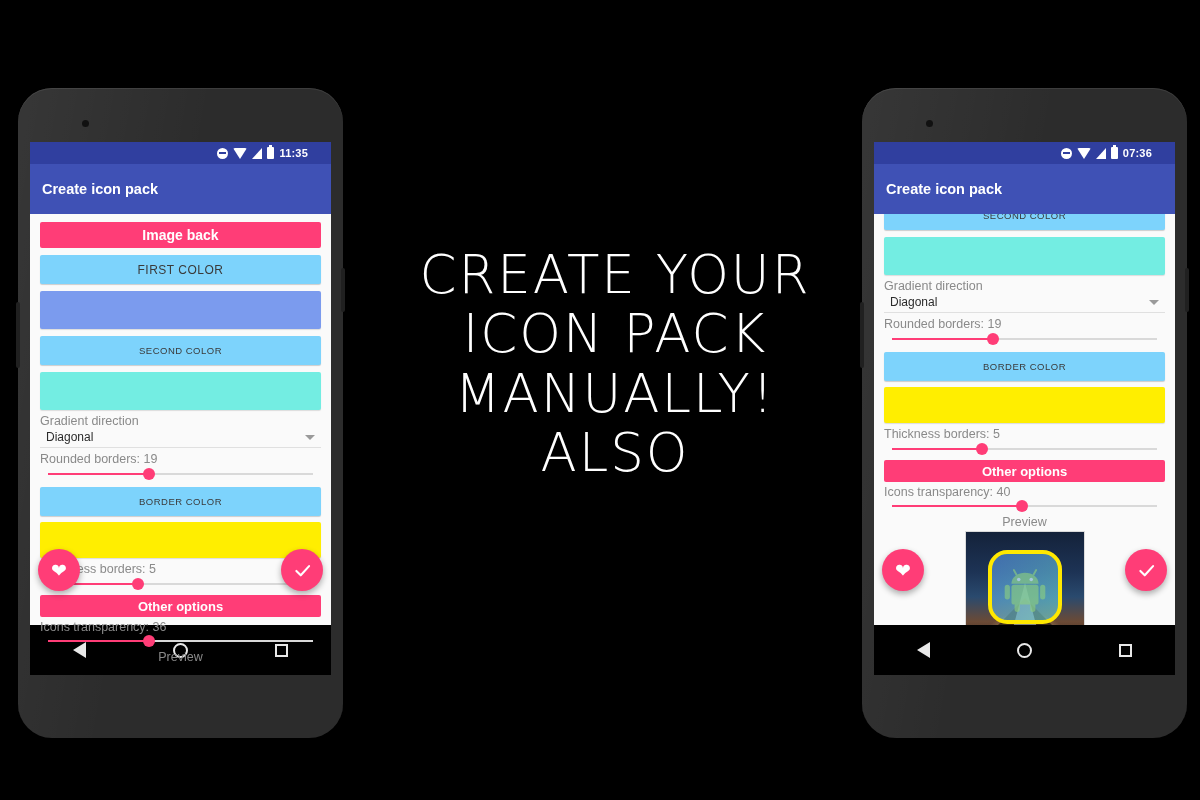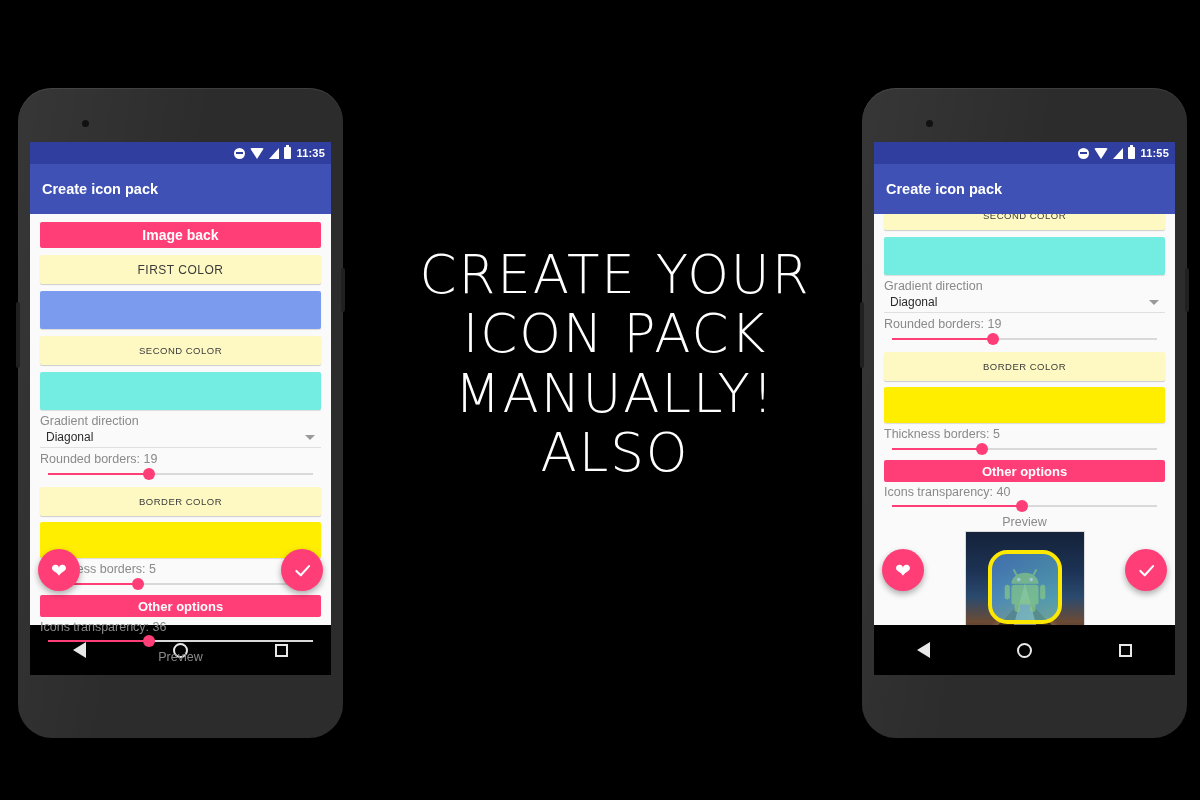--- a/index.html
+++ b/index.html
@@ -42,21 +42,21 @@
 
   .screen {
     position: absolute; overflow: hidden;
     background: #fafafa;
   }
 
   
   .statusbar {
     height: 22px; background: #303f9f;
     display: flex; align-items: center; justify-content: flex-end;
-    padding: 0 6px; gap: 5px; text-align: right;
+    padding: 0 23px; gap: 5px; text-align: right;
   }
   .sb-time { color:#fff; font-size:11px; font-weight:bold; letter-spacing:.2px; }
   .ic-dnd { width:11px; height:11px; border-radius:50%; background:#fff; position:relative; }
   .ic-dnd::after{content:"";position:absolute;left:2px;top:4.5px;width:7px;height:2px;background:#303f9f;}
   .ic-wifi { width:0;height:0;border-left:7px solid transparent;border-right:7px solid transparent;border-top:11px solid #fff;border-radius:2px;}
   .ic-signal{width:0;height:0;border-left:10px solid transparent;border-bottom:11px solid #fff;}
   .ic-batt{width:7px;height:12px;background:#fff;border-radius:1px;position:relative;}
   .ic-batt::before{content:"";position:absolute;top:-2px;left:2px;width:3px;height:2px;background:#fff;}
 
   .appbar {
@@ -73,21 +73,21 @@
   .nav-home{width:15px;height:15px;border:2px solid #e8e8e8;border-radius:50%;}
   .nav-rec{width:13px;height:13px;border:2px solid #e8e8e8;}
 
   
   .btn-pink {
     background:#ff3d77; color:#fff; font-weight:bold;
     text-align:center; border-radius:2px;
     display:flex;align-items:center;justify-content:center;
   }
   .btn-grey {
-    background:#fef9c3; color:#3a3a3a;
+    background:#7dd3fc; color:#3a3a3a;
     text-align:center; border-radius:2px;
     display:flex;align-items:center;justify-content:center;
     letter-spacing:.5px;
     box-shadow:0 1px 1px rgba(0,0,0,.18);
   }
   .swatch { border-radius:2px; box-shadow:0 1px 1px rgba(0,0,0,.12); }
   .label-muted { color:#8a8a8a; }
   .spinner-row { display:flex; align-items:center; justify-content:space-between; }
   .spinner-val { color:#2b2b2b; }
   .caret { width:0;height:0;border-left:5px solid transparent;border-right:5px solid transparent;border-top:5px solid #9a9a9a; }
@@ -258,21 +258,21 @@
     <div class="side-btn" style="left:-2px; top:214px; height:66px;"></div>
     <div class="side-btn" style="right:-2px; top:180px; height:44px;"></div>
 
     <div class="screen" style="left:12px; top:54px; width:301px; height:533px;">
 
       <div class="statusbar">
         <div class="ic-dnd"></div>
         <div class="ic-wifi"></div>
         <div class="ic-signal"></div>
         <div class="ic-batt"></div>
-        <div class="sb-time">11:55</div>
+        <div class="sb-time">07:36</div>
       </div>
 
       <div class="appbar" style="height:50px; padding-left:12px; font-size:14.5px;">
         <span>Create icon pack</span>
       </div>
 
       <div class="content" style="height:411px; padding:0 10px 0; overflow:hidden;">
 
         <div class="btn-grey" style="height:29px; font-size:9.5px; margin-top:-13px; margin-bottom:7px;">SECOND COLOR</div>
 

